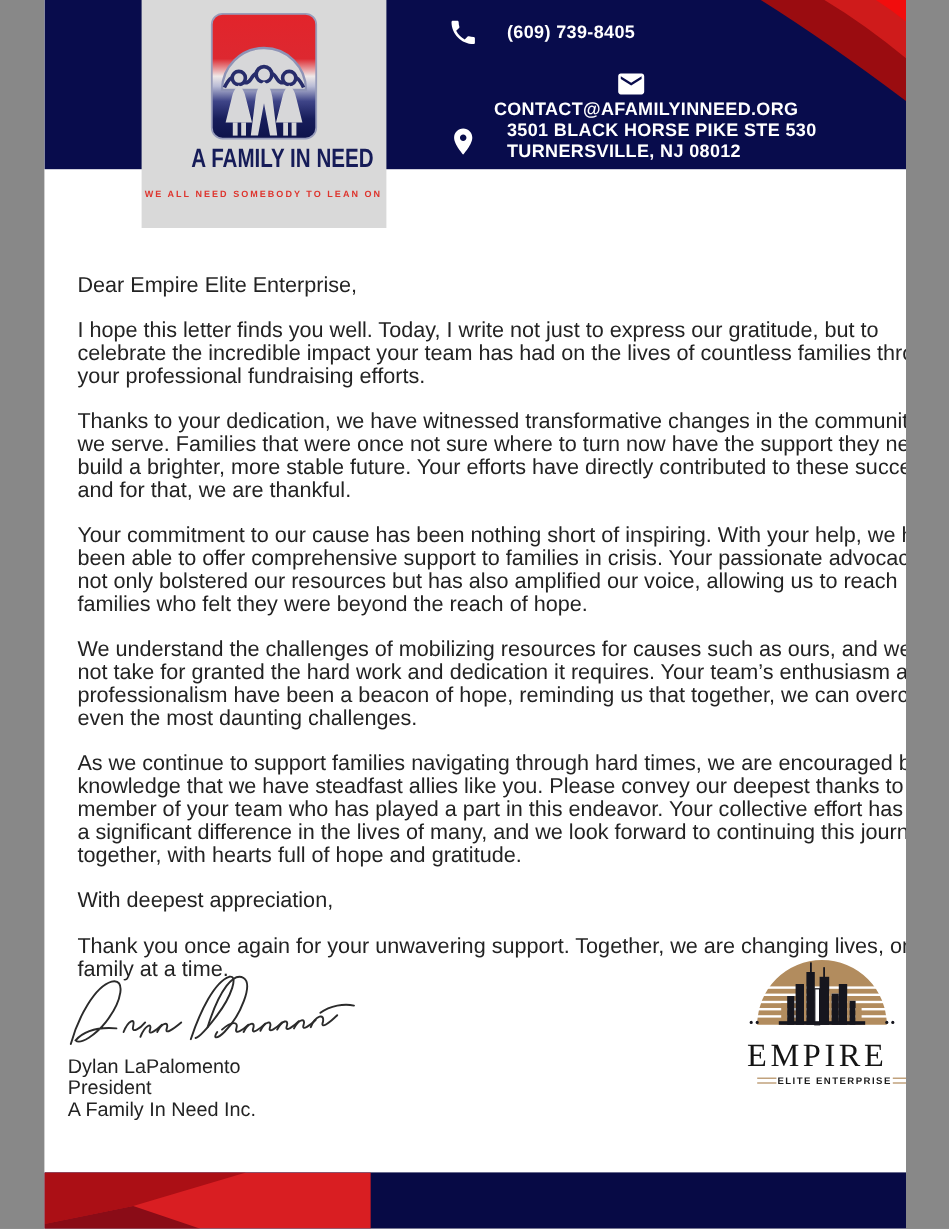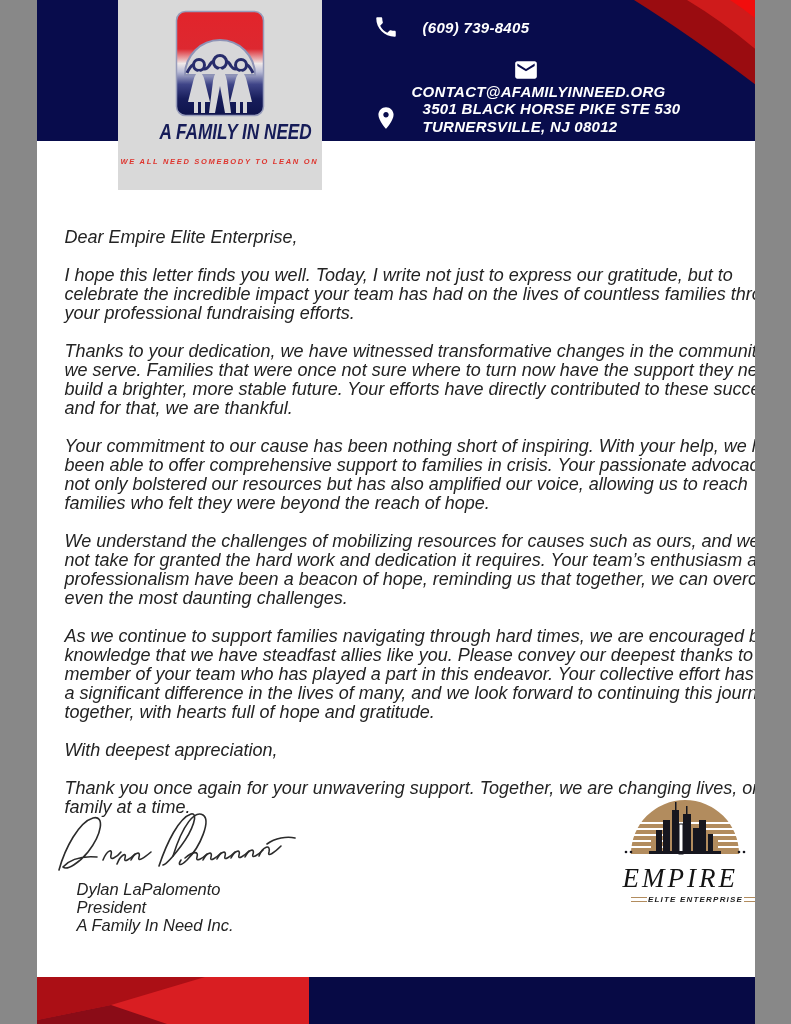--- a/index.html
+++ b/index.html
@@ -1,21 +1,20 @@
 <!DOCTYPE html>
 <html><head>
 <meta charset="utf-8">
 <style>
   * { margin:0; padding:0; box-sizing:border-box; }
   html,body { background:#888; }
   .page {
     position:relative; width:718px; height:1024px; background:#ffffff;
     margin:0 auto; overflow:hidden;
     font-family:"Liberation Sans", sans-serif;
-    font-style:italic;
   }
   
   .header-band { position:absolute; left:0; top:0; width:791px; height:141px; background:#080c4c; }
   .corner-svg { position:absolute; right:0; top:0; }
   .contact { position:absolute; left:336px; top:10px; color:#ffffff; }
   .contact-row { display:flex; align-items:center; }
   .contact-row.r1 { margin-top:4px; }
   .contact-row.r2 { margin-top:17px;flex-direction:column; }
   .contact-row.r3 { align-items:center; }
   .contact-icon { width:26px; height:26px; flex:0 0 26px; }
@@ -26,21 +25,21 @@
               display:flex; flex-direction:column; align-items:center; }
   .emblem { margin-top:10px; }
   .org-name-wrap { margin-top:2px; height:22px; display:flex; justify-content:center; width:100%;padding-left:32px; }
   .org-name { font-size:22px; font-weight:bold; color:#161c58; transform:scaleX(.78); white-space:nowrap; letter-spacing:0; }
   .tagline { margin-top:16px; font-size:7.5px; font-weight:bold; letter-spacing:1.7px; color:#de352e; white-space:nowrap; }
   
   .letter { position:absolute; left:28px; top:228px; width:740px; font-size:18px; line-height:19px; color:#232323; }
   .letter p { margin:0 0 19px 0; }
   
   .signature-svg { position:absolute; left:18px; top:808px; }
-  .signer { position:absolute; left:40px; top:880px; font-size:16.5px; line-height:18px; color:#232323; }
+  .signer { position:absolute; left:20px; top:880px; font-size:16.5px; line-height:18px; color:#232323; }
   
   .empire { position:absolute; left:586px; top:796px; width:146px; }
   .empire-name { font-family:"Liberation Serif", serif; font-size:27px; letter-spacing:3px; color:#141414; line-height:30px; margin-top:1px; }
   .empire-sub-row { display:flex; align-items:center; justify-content:center; gap:1px; margin-top:2px; }
   .empire-sub { font-size:8px; font-weight:bold; letter-spacing:1.2px; color:#1c1c1c; white-space:nowrap; }
   .dbl-line { width:16px; height:5px; border-top:1.4px solid #b28c5e; border-bottom:1.4px solid #b28c5e; }
   
   .footer-band { position:absolute; left:0; bottom:0; width:791px; height:47px; background:#070a45; }
   .footer-red { position:absolute; left:0; bottom:0; }
 </style>

